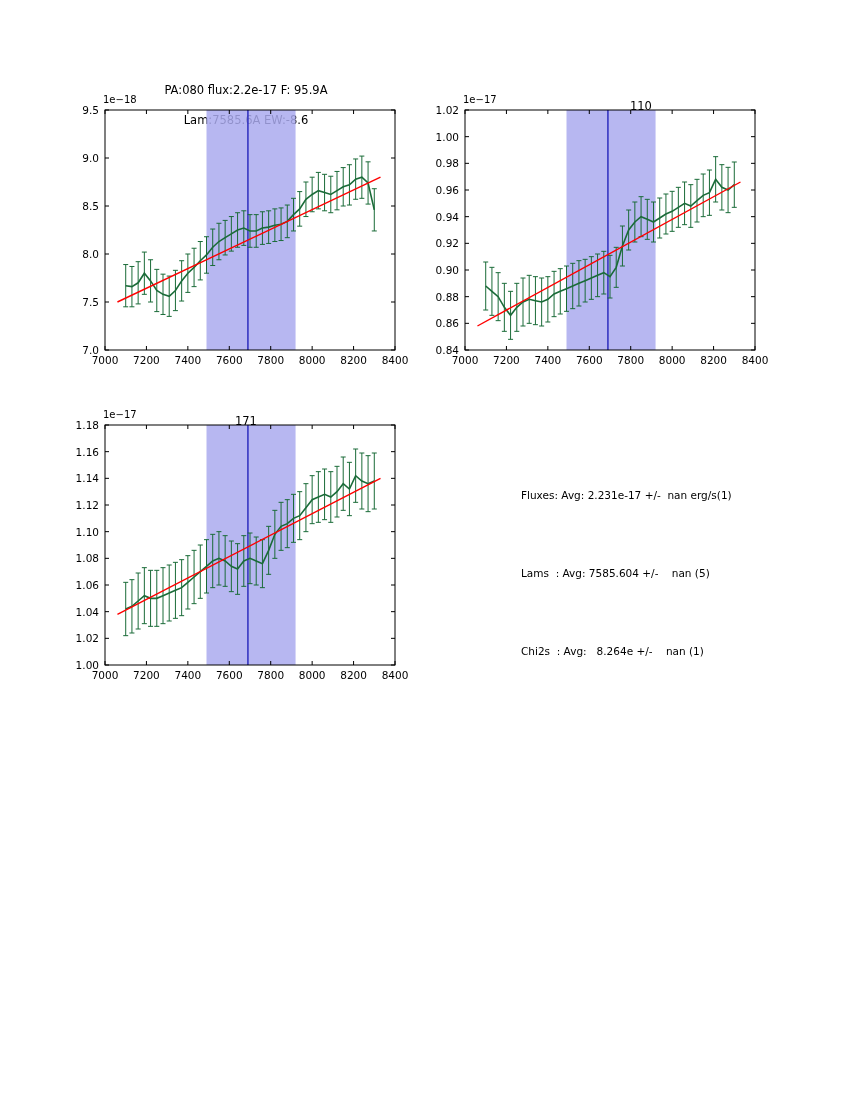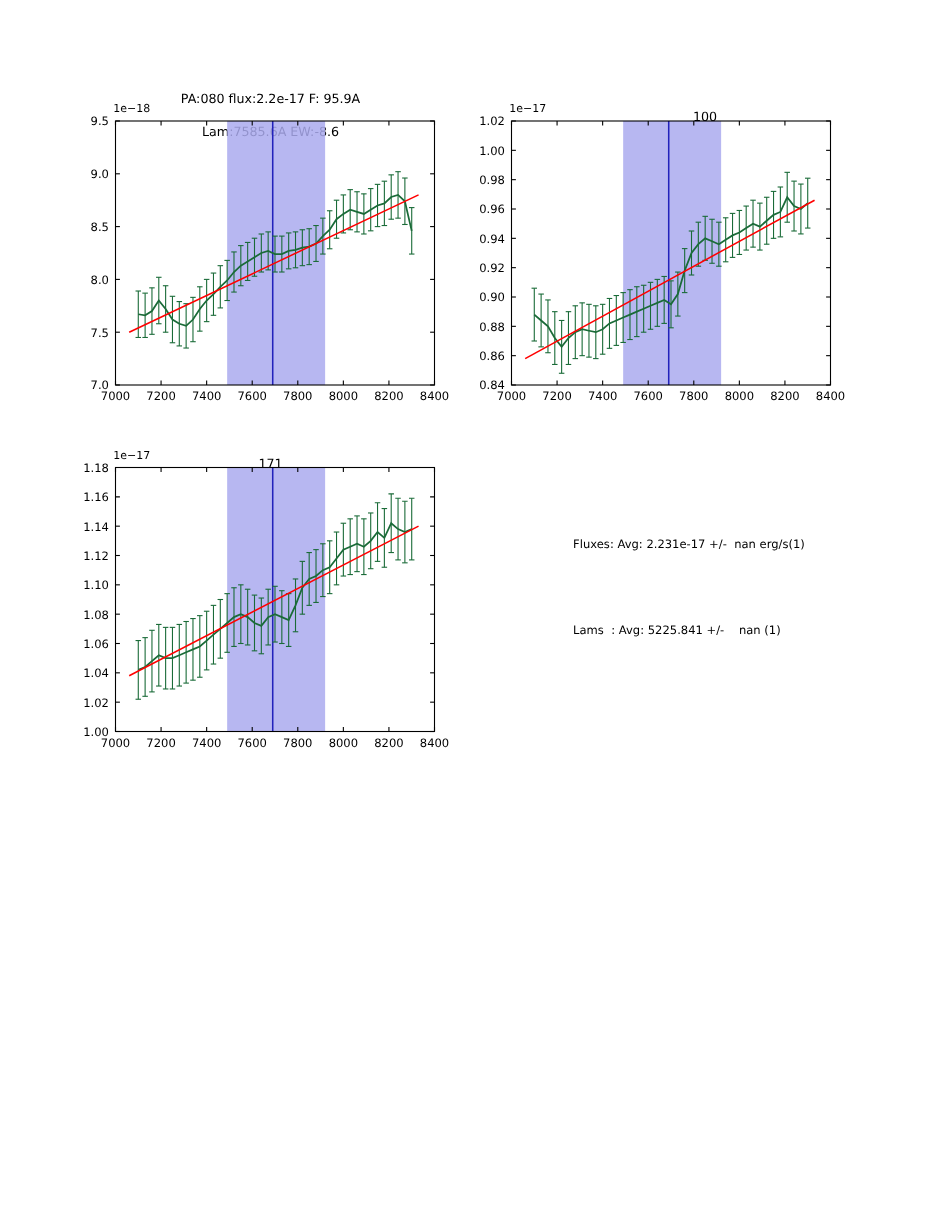--- a/index.html
+++ b/index.html
@@ -193,21 +193,21 @@
         <line x1="395" y1="78" x2="391" y2="78" stroke="#000" stroke-width="1"></line>
         <text x="99" y="82" text-anchor="end" class="tick-label">9.0</text>
         <line x1="105" y1="30" x2="109" y2="30" stroke="#000" stroke-width="1"></line>
         <line x1="395" y1="30" x2="391" y2="30" stroke="#000" stroke-width="1"></line>
         <text x="99" y="34" text-anchor="end" class="tick-label">9.5</text>
       </svg>
   </div>
 
   <div class="panel" style="left:425px;top:0px;">
     <div class="title" style="left:30px;top:84px;width:350px;">
-      <span>100</span>
+      <span>110</span>
     </div>
     <div class="expo" style="left:38px;top:94px;">1e−17</div>
     <svg id="svg-2" width="420" height="320" style="position:absolute;left:-65px;top:80px;">
         <rect x="206.5" y="30" width="89.07142857142856" height="240" fill="#aaaaee" fill-opacity="0.85"></rect>
         <line x1="247.92857142857144" y1="30" x2="247.92857142857144" y2="270" stroke="#2222bb" stroke-width="1.4"></line>
         <line x1="125.71428571428571" y1="229.99999999999997" x2="125.71428571428571" y2="181.99999999999994" stroke="#1a6b38" stroke-width="1"></line>
         <line x1="123.21428571428571" y1="229.99999999999997" x2="128.21428571428572" y2="229.99999999999997" stroke="#1a6b38" stroke-width="1"></line>
         <line x1="123.21428571428571" y1="181.99999999999994" x2="128.21428571428572" y2="181.99999999999994" stroke="#1a6b38" stroke-width="1"></line>
         <line x1="131.92857142857144" y1="235.33333333333331" x2="131.92857142857144" y2="187.3333333333333" stroke="#1a6b38" stroke-width="1"></line>
         <line x1="129.42857142857144" y1="235.33333333333331" x2="134.42857142857144" y2="235.33333333333331" stroke="#1a6b38" stroke-width="1"></line>
@@ -575,16 +575,17 @@
         <line x1="395" y1="56.666666666666714" x2="391" y2="56.666666666666714" stroke="#000" stroke-width="1"></line>
         <text x="99" y="60.666666666666714" text-anchor="end" class="tick-label">1.16</text>
         <line x1="105" y1="30" x2="109" y2="30" stroke="#000" stroke-width="1"></line>
         <line x1="395" y1="30" x2="391" y2="30" stroke="#000" stroke-width="1"></line>
         <text x="99" y="34" text-anchor="end" class="tick-label">1.18</text>
       </svg>
   </div>
 
   <div class="stats" style="left:521px;top:430px;">
     <div>Fluxes: Avg: 2.231e-17 +/-  nan erg/s(1)</div>
-    <div>Lams  : Avg: 5225.841 +/-    nan (1)</div>
+    <div>Lams  : Avg: 7585.604 +/-    nan (5)</div>
+    <div>Chi2s  : Avg:   8.264e +/-    nan (1)</div>
   </div>
 
 </div>
 
 </body></html>

